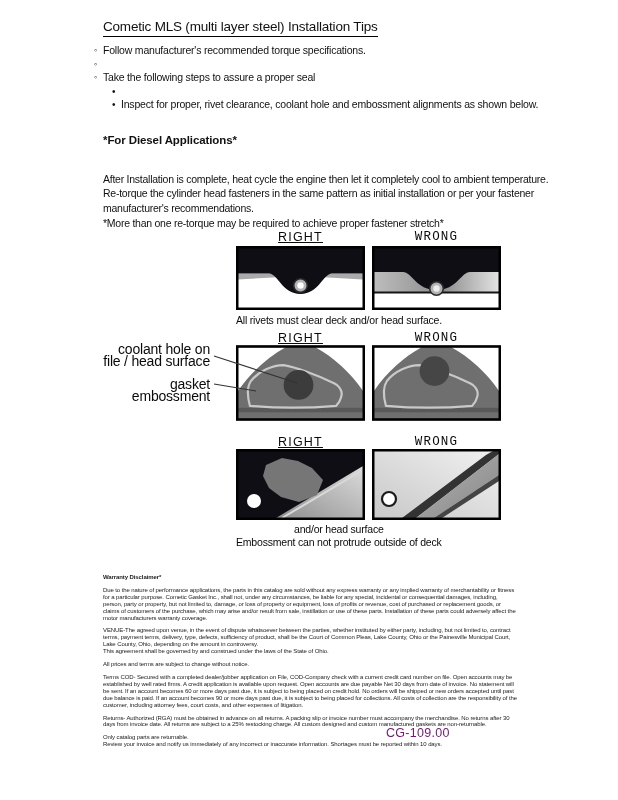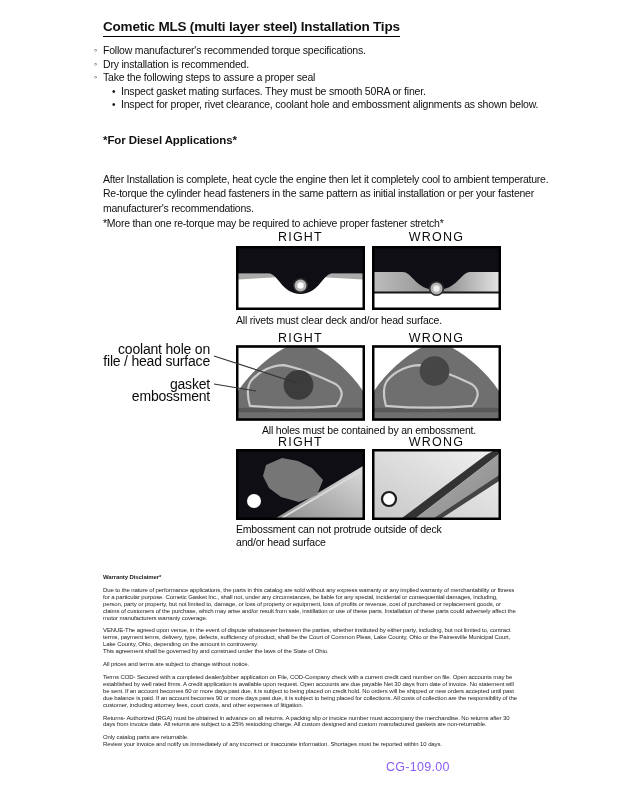--- a/index.html
+++ b/index.html
@@ -4,89 +4,87 @@
 <style>
   html,body{margin:0;padding:0;background:#e8e8e8;}
   .page{
     position:relative;width:618px;height:800px;background:#ffffff;
     font-family:"Liberation Sans","DejaVu Sans",sans-serif;color:#111;
     overflow:hidden;margin:0 auto;
   }
   .abs{position:absolute;}
   
   .title{
-    left:103px;top:19px;font-size:13.5px;font-weight:bold;letter-spacing:-0.2px;
+    left:103px;top:19px;font-size:13.5px;font-weight:normal;letter-spacing:-0.2px;
     border-bottom:1.8px solid #000;padding-bottom:2px;display:inline-block;
   }
   
   .bullets{left:94px;top:44px;width:512px;font-size:10.5px;letter-spacing:-0.2px;}
   .b-row{display:flex;line-height:13.6px;}
   .b-mark{width:9px;flex:0 0 9px;font-size:9px;line-height:13.6px;}
   .b-row.sub{padding-left:18px;}
   .b-row.sub .b-mark{font-size:10px;}
   
   .diesel-head{left:103px;top:134px;font-size:11.5px;font-weight:bold;letter-spacing:-0.1px;}
   .para{font-size:10.5px;line-height:14.4px;letter-spacing:-0.25px;}
   .p1{left:103px;top:137px;width:446px;}
   .p2{left:103px;top:172px;width:446px;}
   .p3{left:103px;top:216px;width:470px;}
   
   .dg-row{width:266px;}
   .dg-head{position:absolute;top:0;width:129px;text-align:center;font-size:12.5px;letter-spacing:1.2px;color:#0a0a0a;}
-  .dg-head.left{left:0;}
-  .dg-head.right{left:136px;}
+  .dg-head.left{left:0;text-decoration:underline;}
+  .dg-head.right{left:136px;font-family:Liberation Mono, monospace;}
   .dg-svg{position:absolute;width:129px;}
   .dg-svg.left{left:0;}
   .dg-svg.right{left:136px;}
-  .dg-caption{position:absolute;font-size:10.5px;letter-spacing:-0.2px;white-space:nowrap;color:#0a0a0a;}
+  .dg-caption{position:absolute;font-size:10.5px;letter-spacing:-0.2px;white-space:nowrap;color:#0a0a0a;text-align:center;}
   .row1{left:236px;top:230px;height:100px;}
   .row1 .dg-svg{top:16px;height:64px;}
   .row1 .dg-caption{left:0;top:84px;}
   .row2{left:236px;top:331px;height:105px;}
   .row2 .dg-svg{top:14px;height:76px;}
   .row2 .dg-caption{left:-6px;top:93px;width:278px;text-align:center;}
   .row3{left:236px;top:435px;height:115px;}
   .row3 .dg-svg{top:14px;height:71px;}
   .row3 .dg-caption{left:0;top:88px;line-height:13px;}
   
   .side-label{font-size:14px;line-height:11.5px;text-align:right;width:108px;letter-spacing:-0.2px;color:#0a0a0a;}
   .coolant-label{left:102px;top:344px;}
   .gasket-label{left:102px;top:379px;}
   .leader-svg{left:100px;top:330px;width:200px;height:70px;z-index:5;pointer-events:none;}
   
   .fineprint{left:103px;top:574px;width:414px;font-size:6px;line-height:6.9px;letter-spacing:-0.1px;color:#1c1c1c;}
   .fineprint p{margin:0 0 6px 0;}
   .fineprint p.nogap{margin-bottom:0;}
   .fp-head{font-weight:bold;}
   
-  .docnum{left:386px;top:760px;font-size:12.5px;color:#8b5cf6;letter-spacing:0.3px;}
+  .docnum{left:386px;top:726px;font-size:12.5px;color:#701a75;letter-spacing:0.3px;}
 </style>
 </head>
 <body>
 
 <div class="page">
 
   <div class="abs title">Cometic MLS (multi layer steel) Installation Tips</div>
 
   <div class="abs bullets">
     <div class="b-row">
       <span class="b-mark">◦</span>
       <span>Follow manufacturer's recommended torque specifications.</span>
     </div>
     <div class="b-row">
       <span class="b-mark">◦</span>
-      <span>Dry installation is recommended.</span>
     </div>
     <div class="b-row">
       <span class="b-mark">◦</span>
       <span>Take the following steps to assure a proper seal</span>
     </div>
     <div class="b-row sub">
       <span class="b-mark">•</span>
-      <span>Inspect gasket mating surfaces.  They must be smooth 50RA or finer.</span>
     </div>
     <div class="b-row sub">
       <span class="b-mark">•</span>
       <span>Inspect for proper, rivet clearance, coolant hole and embossment alignments as shown below.</span>
     </div>
   </div>
 
   <div class="abs diesel-head">*For Diesel Applications*</div>
   <div class="abs para p2">After Installation is complete, heat cycle the engine then let it completely cool to ambient temperature. Re-torque the cylinder head fasteners in the same pattern as initial installation or per your fastener manufacturer's recommendations.</div>
   <div class="abs para p3">*More than one re-torque may be required to achieve proper fastener stretch*</div>
@@ -153,21 +151,20 @@
     <svg class="dg-svg right" viewBox="0 0 130 76">
       <rect x="0" y="0" width="130" height="76" fill="#6f6f6f"></rect>
       <path d="M2,2 H50 C32,12 15,27 2,46 Z" fill="#fff"></path>
       <path d="M128,2 H80 C98,12 115,27 128,46 Z" fill="#fff"></path>
       <rect x="2" y="63" width="126" height="4.5" fill="#595959"></rect>
       <path d="M14,61 C11,50 11,42 15,36 C23,26 37,20 48,20 C60,22 82,30 96,37 C104,40 108,46 106,52 C105,56 103,59 101,61 C72,63.5 42,63.5 14,61 Z" fill="none" stroke="#c9c9c9" stroke-width="2.2"></path>
       <circle cx="63" cy="26" r="15" fill="#464646"></circle>
       <rect x="1.25" y="1.25" width="127.5" height="73.5" fill="none" stroke="#000" stroke-width="2.5"></rect>
     </svg>
 
-    <div class="dg-caption">All holes must be contained by an embossment.</div>
   </div>
 
   <div class="abs dg-row row3">
     <div class="dg-head left">RIGHT</div>
     <div class="dg-head right">WRONG</div>
 
     <svg class="dg-svg left" viewBox="0 0 129 71">
       <defs>
         <linearGradient id="ge" x1="0" y1="1" x2="1" y2="0">
           <stop offset="0" stop-color="#8f8f8f"></stop>
@@ -195,22 +192,22 @@
       </defs>
       <rect x="0" y="0" width="129" height="71" fill="url(#gf1)"></rect>
       <polygon points="30,69 114,6 121,2 127,2 127,5 44,69" fill="#333"></polygon>
       <polygon points="44,69 127,5 127,26 62,69" fill="url(#gf2)"></polygon>
       <polygon points="62,69 127,26 127,32 70,69" fill="#444"></polygon>
       <circle cx="17" cy="50" r="7" fill="#fff" stroke="#1a1a1a" stroke-width="2.2"></circle>
       <rect x="1.25" y="1.25" width="126.5" height="68.5" fill="none" stroke="#000" stroke-width="2.5"></rect>
     </svg>
 
     <div class="dg-caption">
+      <div>and/or head surface</div>
       <div>Embossment can not protrude outside of deck</div>
-      <div>and/or head surface</div>
     </div>
   </div>
 
   <div class="abs fineprint">
     <p class="fp-head">Warranty Disclaimer*</p>
     <p>Due to the nature of performance applications, the parts in this catalog are sold without any express warranty or any implied warranty of merchantability or fitness for a particular purpose.  Cometic Gasket Inc., shall not, under any circumstances, be liable for any special, incidental or consequential damages, including, person, party or property, but not limited to, damage, or loss of property or equipment, loss of profits or revenue, cost of purchased or replacement goods, or claims of customers of the purchase, which may arise and/or result from sale, instillation or use of these parts.  Installation of these parts could adversely affect the motor manufacturers warranty coverage.</p>
     <p class="nogap">VENUE-The agreed upon venue, in the event of dispute whatsoever between the parties, whether instituted by either party, including, but not limited to, contract terms, payment terms, delivery, type, defects, sufficiency of product, shall be the Court of Common Pleas, Lake County, Ohio or the Painesville Municipal Court, Lake County, Ohio, depending on the amount in controversy.</p>
     <p>This agreement shall be governed by and construed under the laws of the State of Ohio.</p>
     <p>All prices and terms are subject to change without notice.</p>
     <p>Terms COD- Secured with a completed dealer/jobber application on File, COD-Company check with a current credit card number on file.  Open accounts may be established by well rated firms.  A credit application is available upon request.  Open accounts are due payable Net 30 days from date of invoice.  No statement will be sent.  If an account becomes 60 or more days past due, it is subject to being placed on credit hold.  No orders will be shipped or new orders accepted until past due balance is paid.  If an account becomes 90 or more days past due, it is subject to being placed for collections.  All costs of collection are the responsibility of the customer, including attorney fees, court costs, and other expenses of litigation.</p>

